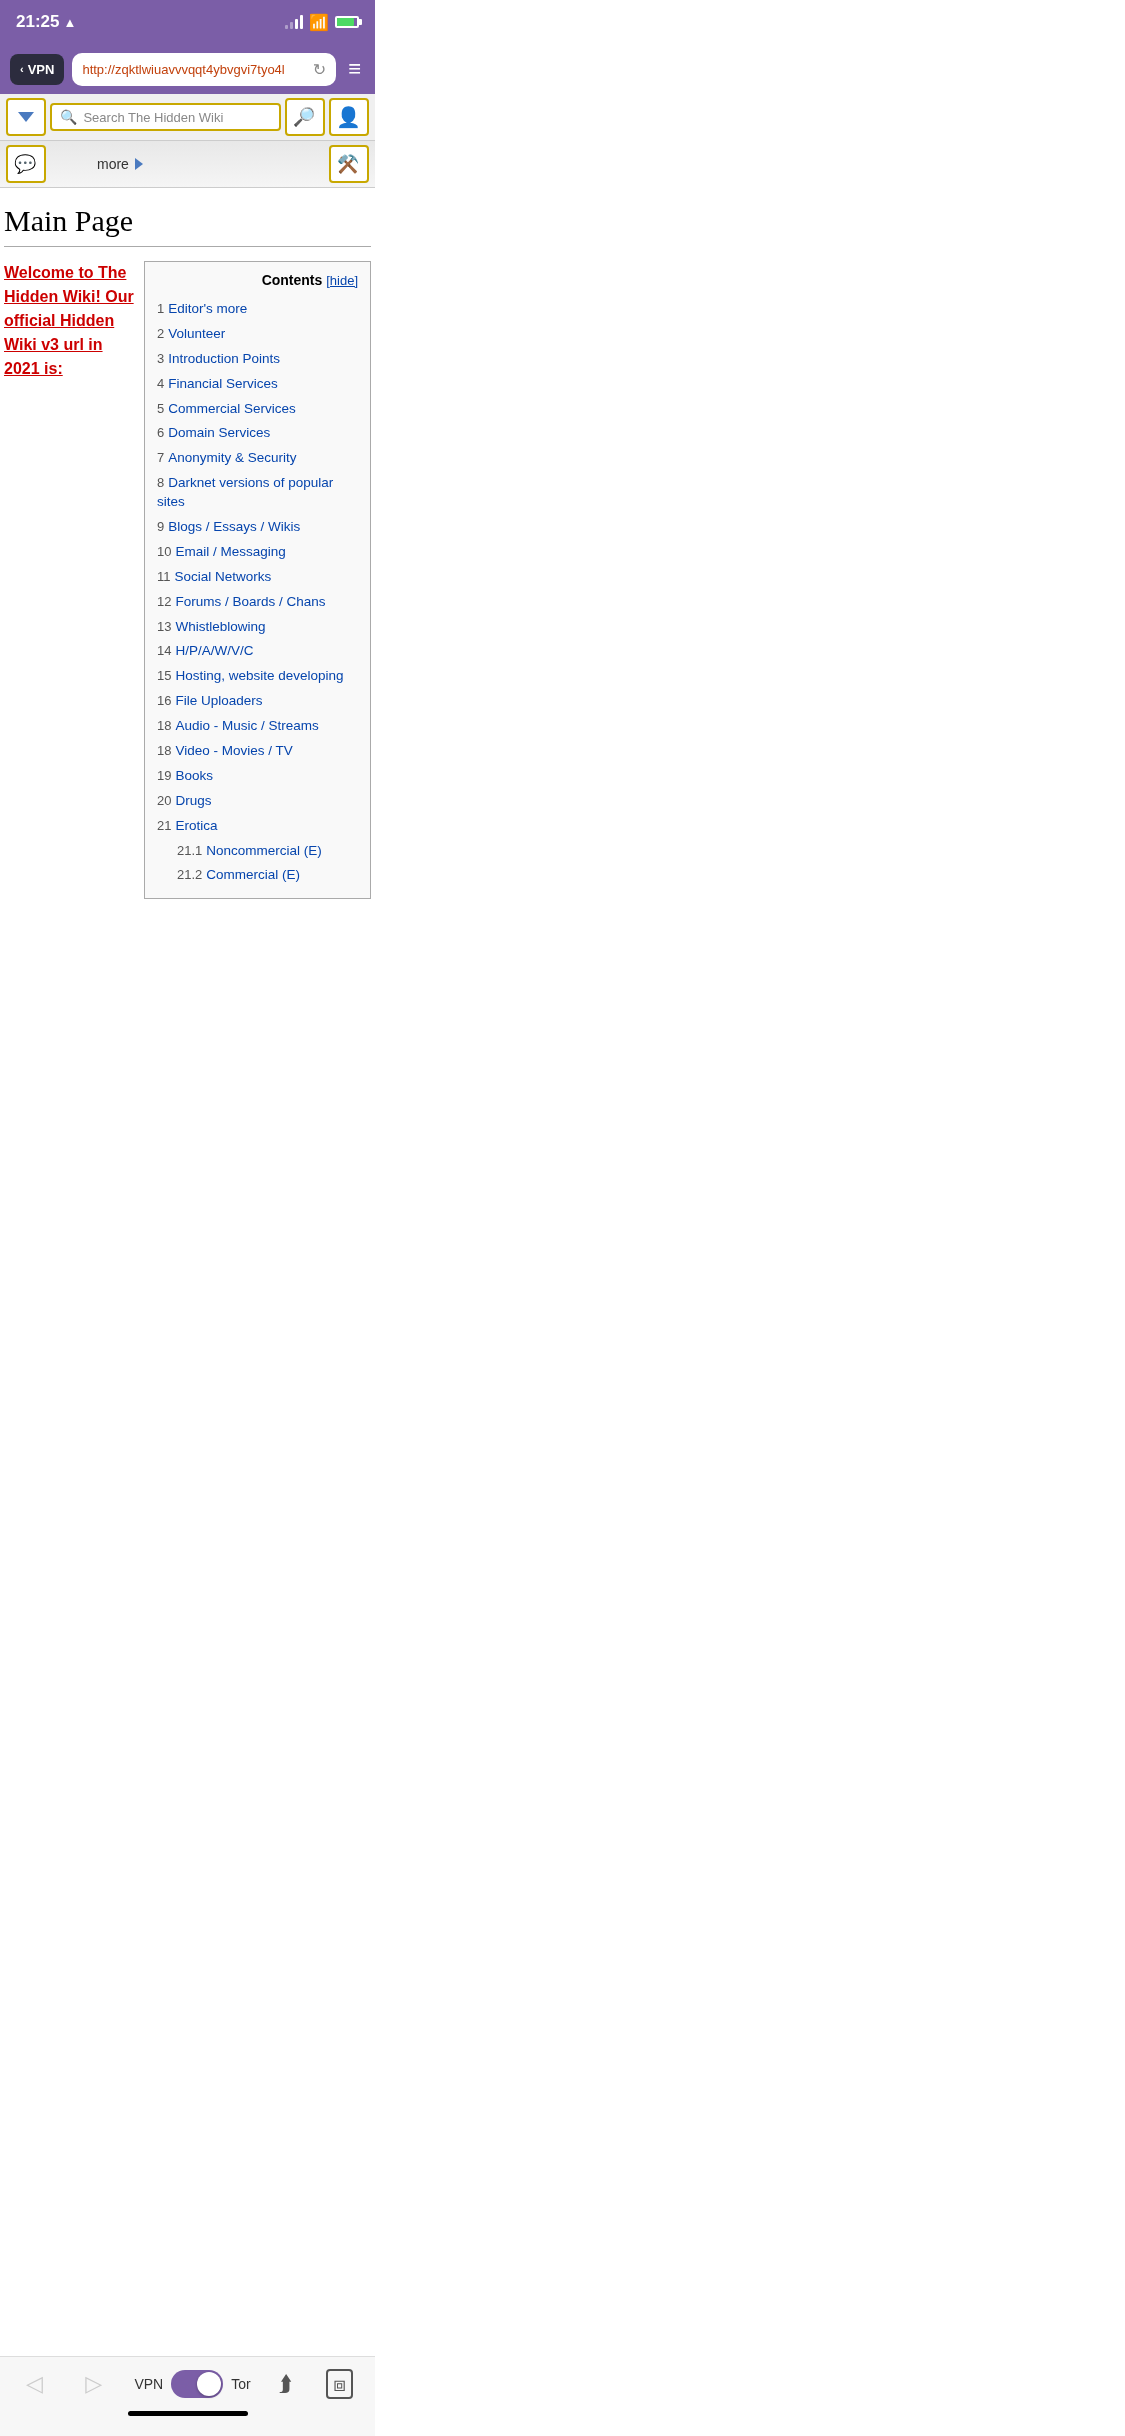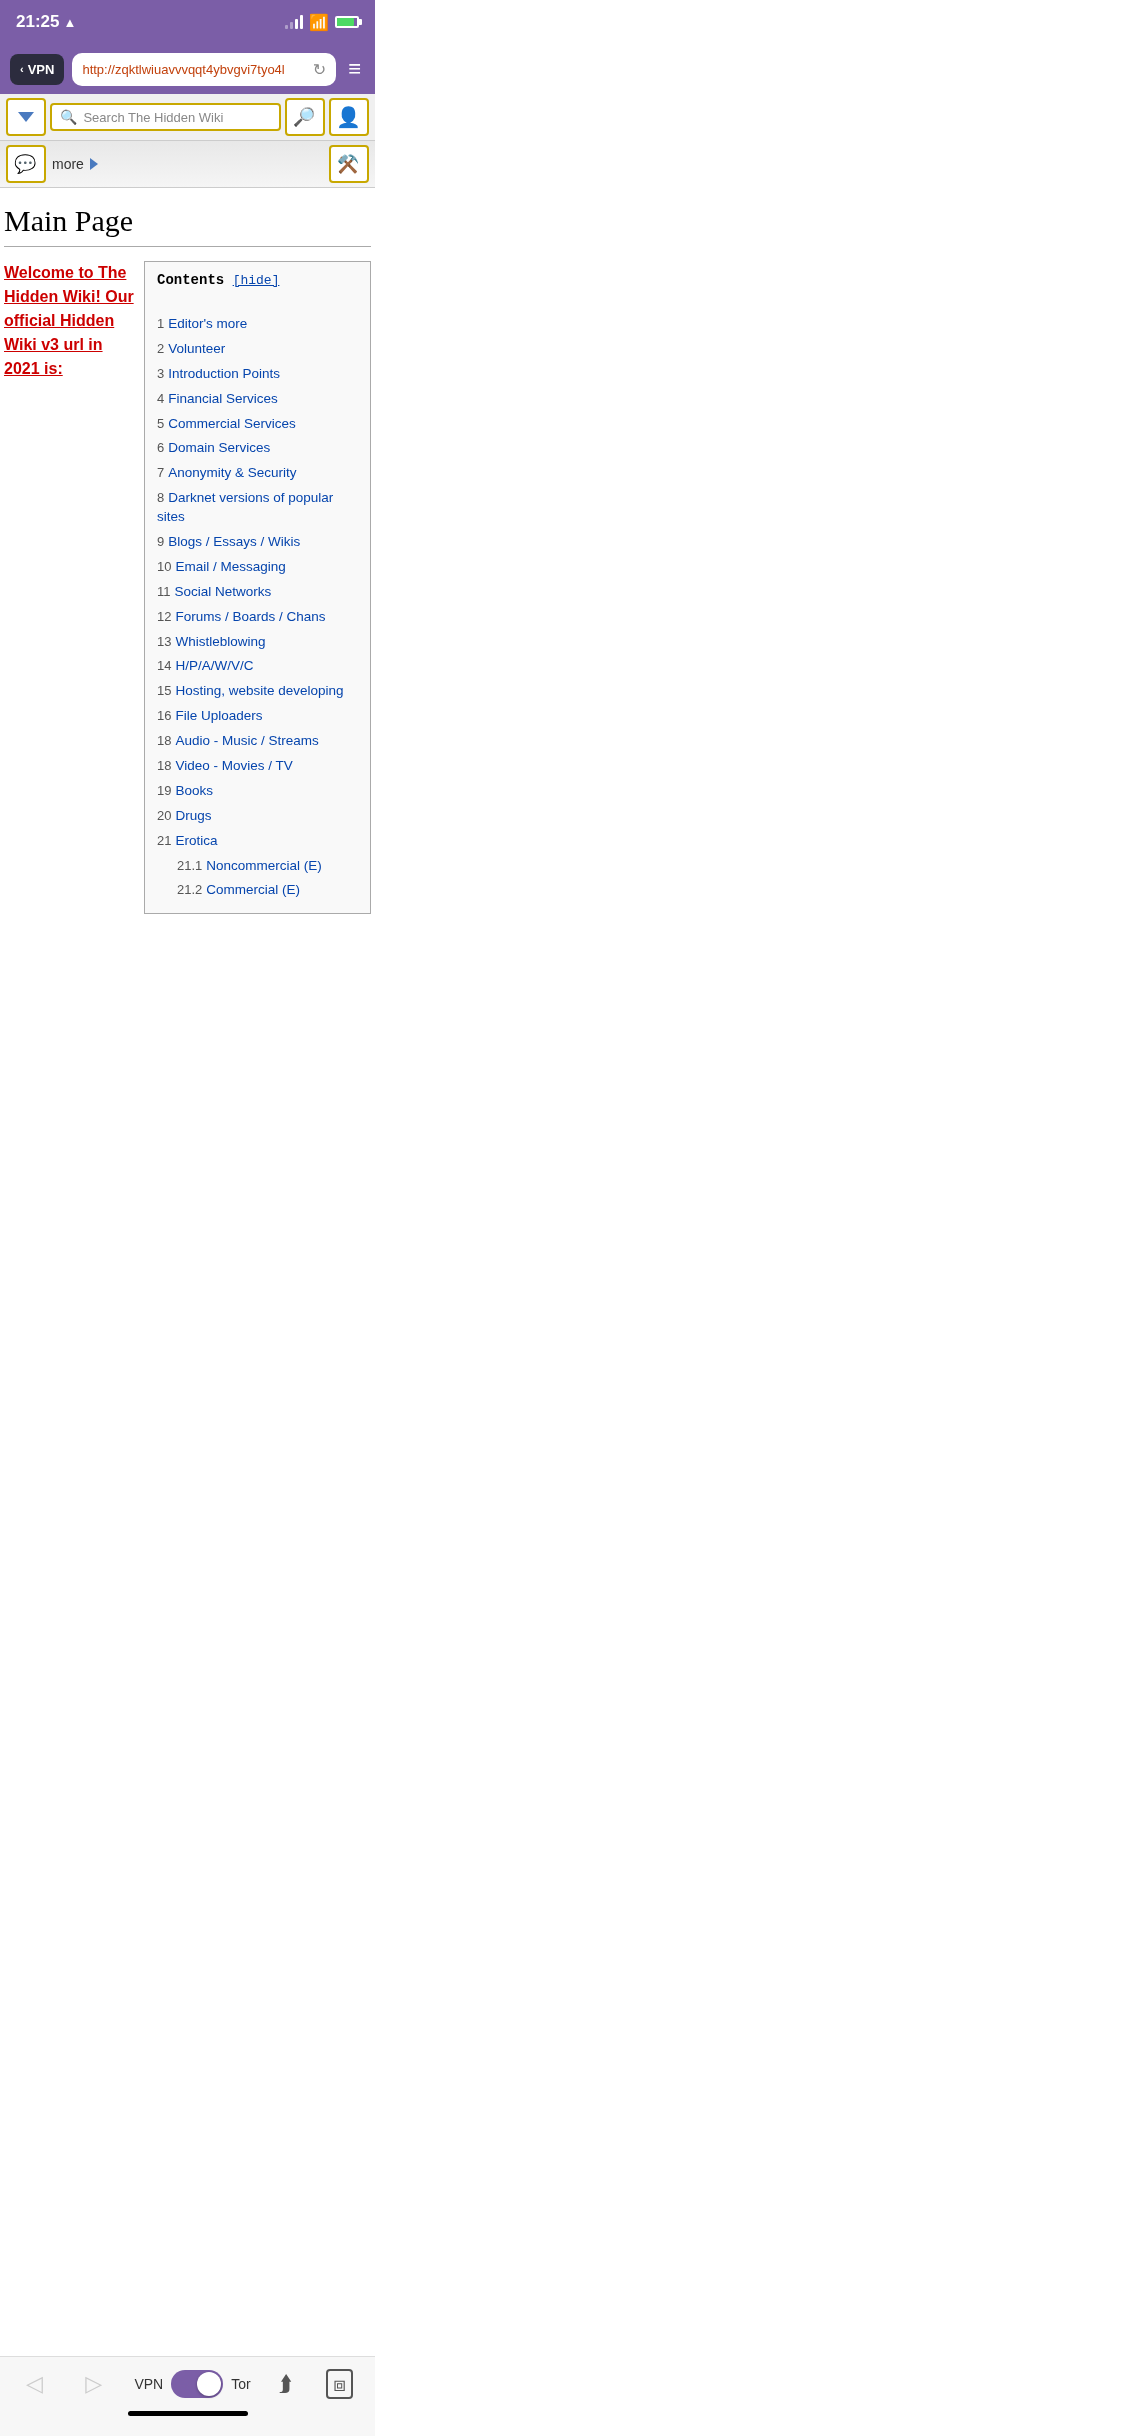--- a/index.html
+++ b/index.html
@@ -205,20 +205,21 @@
       justify-content: center;
       cursor: pointer;
     }
     .more-link {
       color: #333;
       font-size: 14px;
       display: flex;
       align-items: center;
       gap: 2px;
       text-decoration: none;
+      margin-left: 45px;
     }
     .more-arrow {
       width: 0;
       height: 0;
       border-top: 6px solid transparent;
       border-bottom: 6px solid transparent;
       border-left: 8px solid #4a7abf;
     }
     .toolbar2-right .toolbar-icon-btn {
       border-color: #c8a800;
@@ -260,25 +261,24 @@
 
     
     .toc-box {
       flex: 1;
       border: 1px solid #aaa;
       background: #f9f9f9;
       padding: 10px 12px;
       font-size: 13.5px;
     }
     .toc-header {
-      text-align: left;
+      text-align: right;
       font-weight: 700;
       font-size: 14px;
-      margin-bottom: 24px;
-      font-family: Liberation Mono, monospace;
+      margin-bottom: 9px;
     }
     .toc-hide {
       color: #0645ad;
       font-weight: normal;
       font-size: 13px;
       cursor: pointer;
     }
     .toc-list {
       list-style: none;
     }

